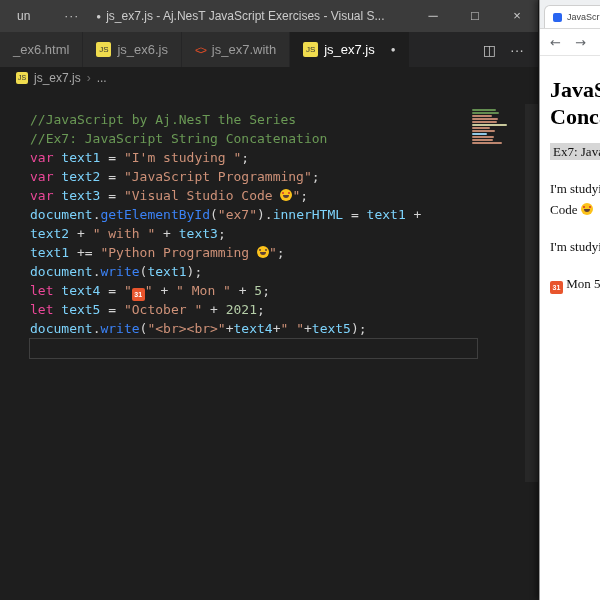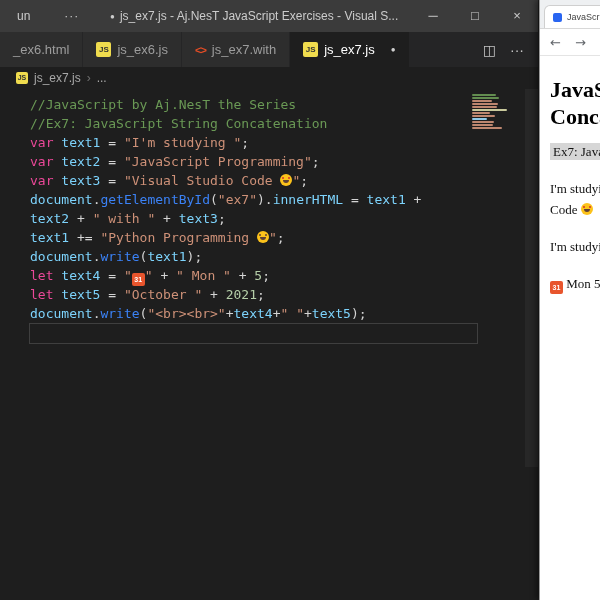--- a/index.html
+++ b/index.html
@@ -4,40 +4,40 @@
 <style>
   html,body{margin:0;padding:0;}
   body{width:600px;height:600px;overflow:hidden;background:#1e1e1e;font-family:"Liberation Sans",sans-serif;}
   .screen{position:relative;width:600px;height:600px;overflow:hidden;}
 
   
   .vscode{position:absolute;left:0;top:0;width:538px;height:600px;background:#1e1e1e;display:flex;flex-direction:column;}
   .titlebar{flex:0 0 32px;height:32px;background:#3b3b3b;display:flex;align-items:center;color:#cccccc;font-size:12px;white-space:nowrap;}
   .menu-item{padding:0 17px;}
   .menu-item.dots{letter-spacing:1px;}
-  .title{flex:1;text-align:center;overflow:hidden;white-space:nowrap;color:#cccccc;}
+  .title{flex:1;overflow:hidden;white-space:nowrap;color:#cccccc;}
   .title-dot{font-size:8px;margin-right:5px;vertical-align:1px;}
   .win-controls{display:flex;height:32px;}
   .wc{width:42px;text-align:center;line-height:32px;font-size:13px;color:#cccccc;}
 
   .tabbar{flex:0 0 35px;height:35px;background:#252526;display:flex;}
   .tabs{display:flex;}
   .tab{display:flex;align-items:center;gap:6px;padding:0 13px;font-size:13px;color:#9d9d9d;background:#2d2d2d;border-right:1px solid #252526;justify-content:center;}
   .tab.active{background:#1e1e1e;color:#ffffff;}
   .tab .mod-dot{font-size:8px;color:#d0d0d0;margin-left:10px;}
-  .ficon{display:inline-block;font-weight:bold;flex:0 0 auto;}
+  .ficon{display:inline-block;font-weight:normal;flex:0 0 auto;}
   .ficon.js{width:15px;height:15px;background:#f0dc4e;color:#323330;font-size:8px;line-height:15px;text-align:center;border-radius:2px;}
   .ficon.html{color:#e44d26;font-size:11px;letter-spacing:-1px;}
   .ficon.small{width:12px;height:12px;font-size:7px;line-height:12px;}
   .tab-actions{margin-left:auto;display:flex;align-items:center;gap:14px;padding-right:14px;color:#c5c5c5;font-size:14px;}
 
   .breadcrumb{flex:0 0 22px;height:22px;display:flex;align-items:center;gap:6px;padding-left:16px;font-size:12px;color:#a9a9a9;background:#1e1e1e;}
   .bc-sep{color:#6e6e6e;}
 
-  .editor{position:relative;flex:1;background:#1e1e1e;overflow:hidden;}
+  .editor{position:relative;flex:1;background:#1e1e1e;overflow:hidden;margin-top:15px;}
   .code{position:absolute;left:30px;top:6px;font-family:"DejaVu Sans Mono","Liberation Mono",monospace;font-size:13px;line-height:19px;white-space:pre;}
   .code-line{height:19px;}
   .tok-comment{color:#6a9955;}
   .tok-keyword{color:#ec4899;}
   .tok-variable{color:#7dd3fc;}
   .tok-string{color:#ce9178;}
   .tok-number{color:#b5cea8;}
   .tok-function{color:#3b82f6;}
   .tok-plain{color:#d4d4d4;}
   .cursor-line{position:absolute;left:29px;top:234px;width:447px;height:19px;border:1px solid #3f3f3f;}

